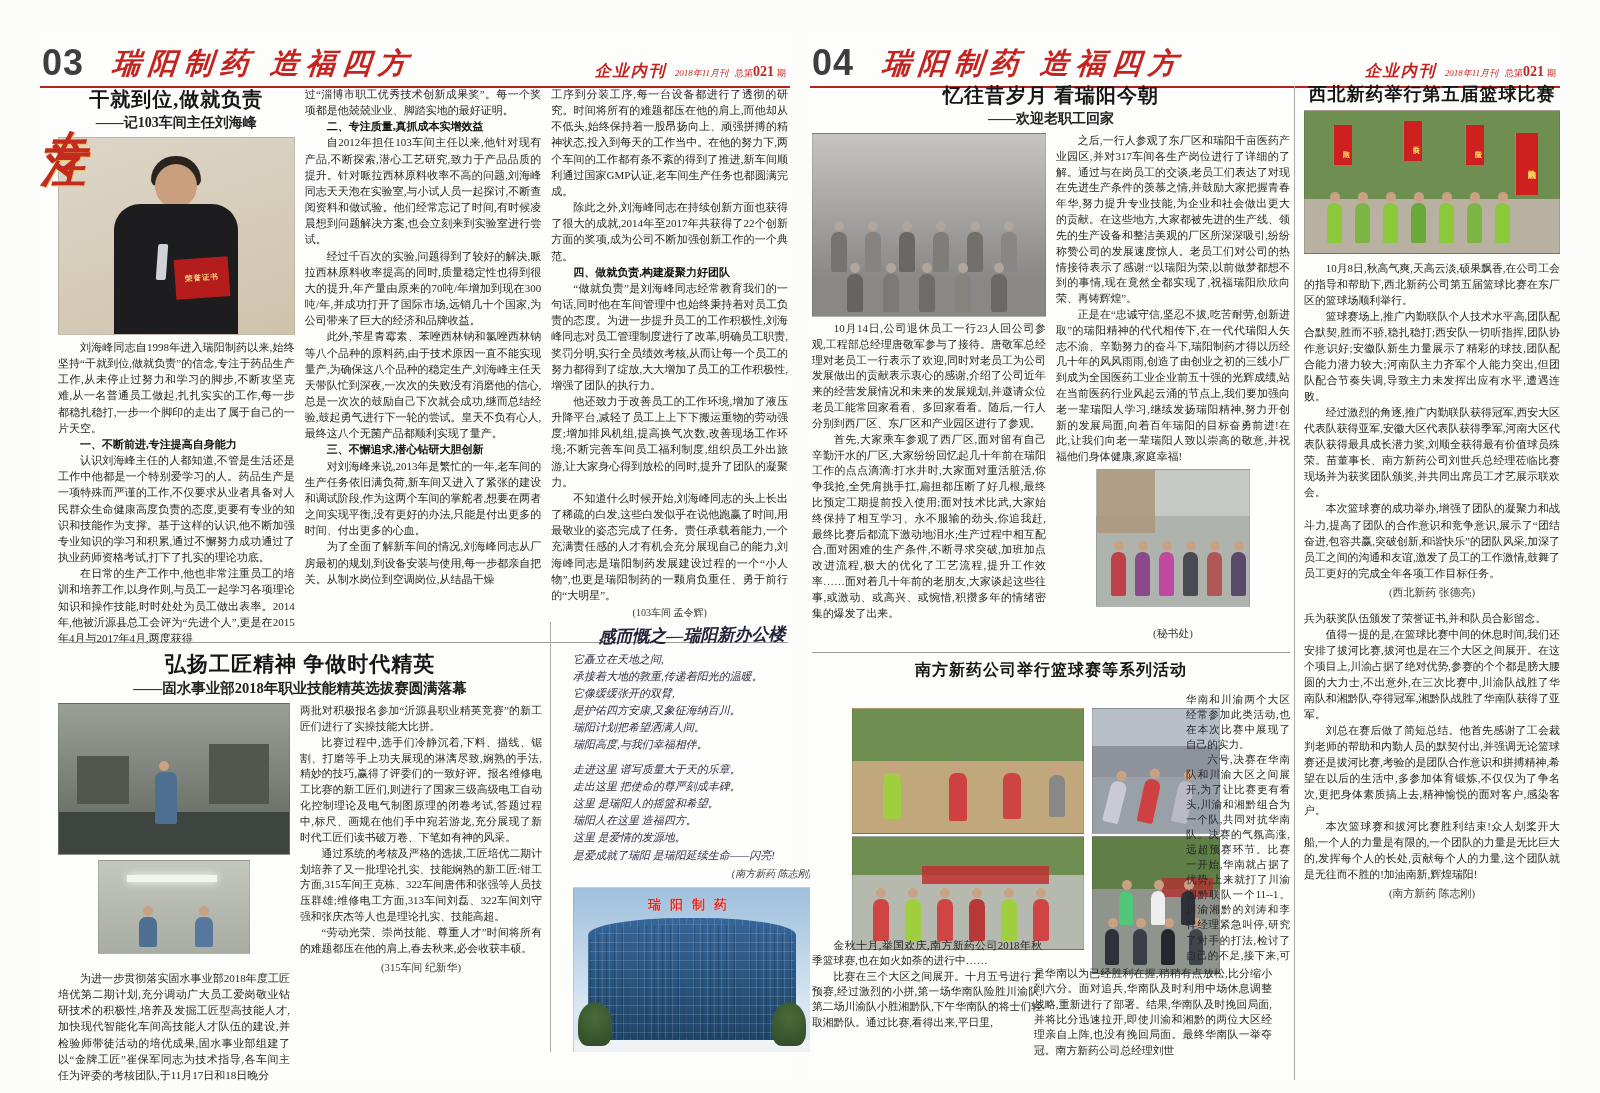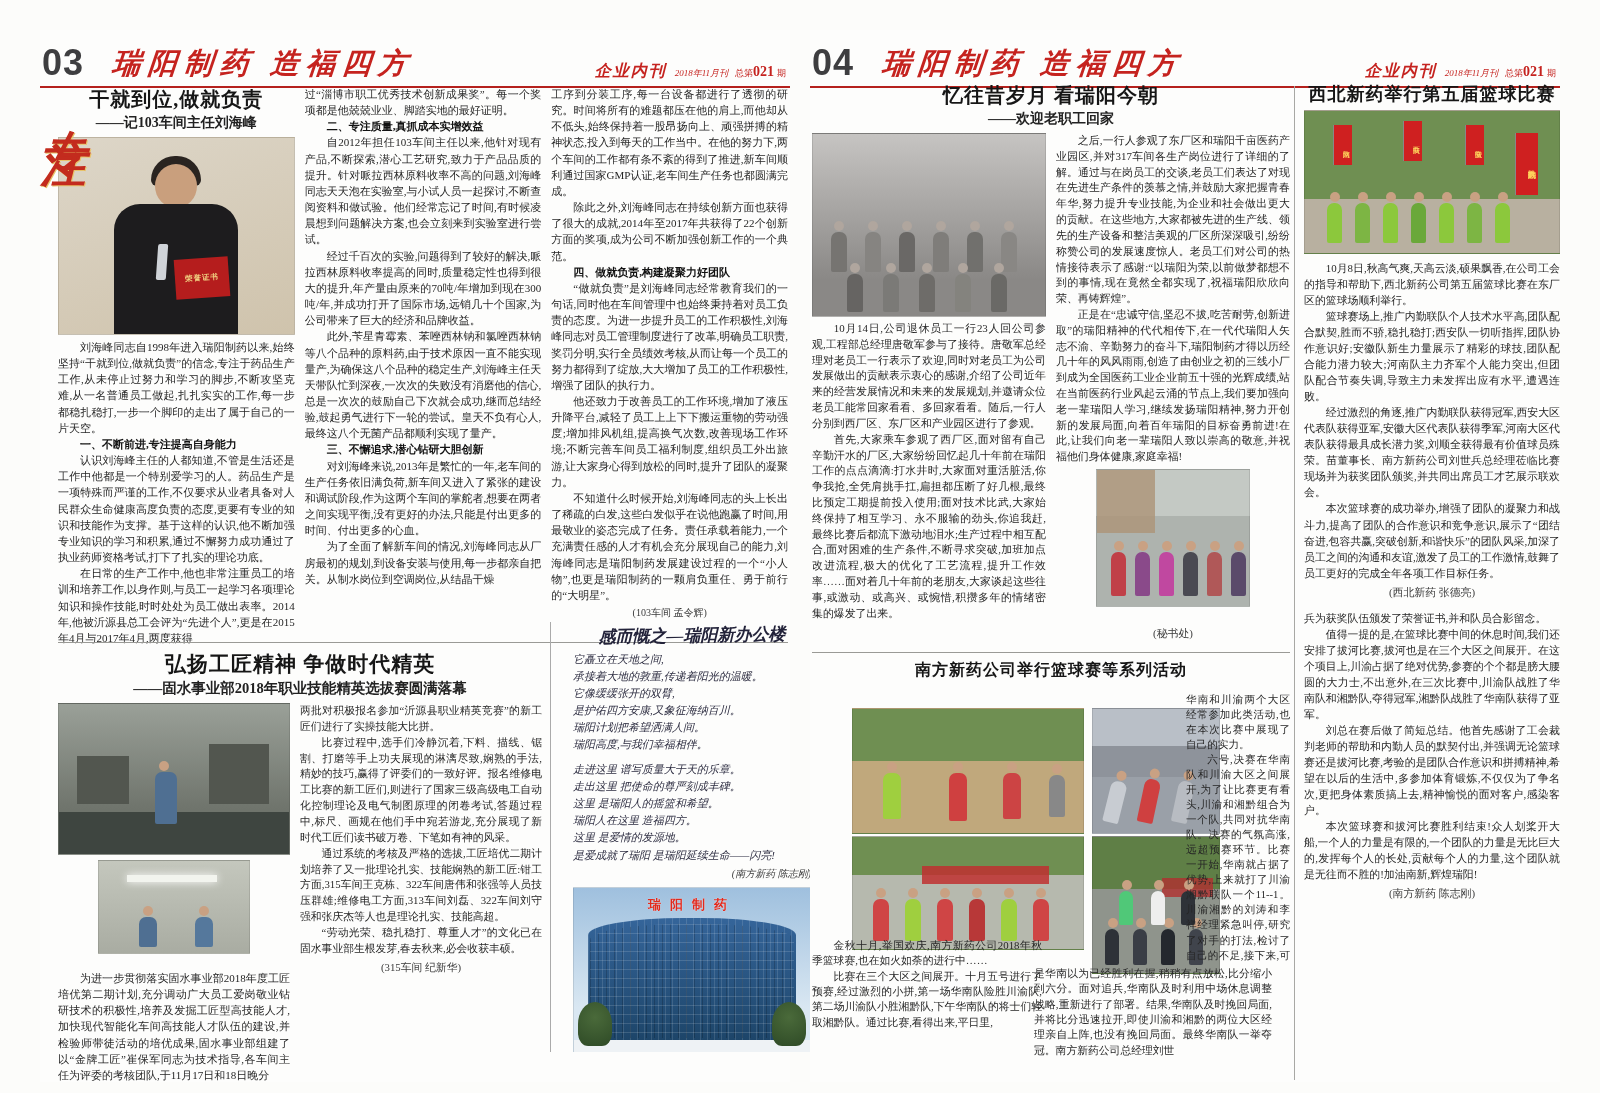--- a/index.html
+++ b/index.html
@@ -181,21 +181,21 @@
 
         </figure>
         <div class="body below">
             <p>为进一步贯彻落实固水事业部2018年度工匠培优第二期计划,充分调动广大员工爱岗敬业钻研技术的积极性,培养及发掘工匠型高技能人才,加快现代智能化车间高技能人才队伍的建设,并检验师带徒活动的培优成果,固水事业部组建了以“金牌工匠”崔保军同志为技术指导,各车间主任为评委的考核团队,于11月17日和18日晚分</p>
           </div>
       </div>
       <div class="ctext body">
           <p class="cont">两批对积极报名参加“沂源县职业精英竞赛”的新工匠们进行了实操技能大比拼。</p>
           <p>比赛过程中,选手们冷静沉着,下料、描线、锯割、打磨等手上功夫展现的淋漓尽致,娴熟的手法,精妙的技巧,赢得了评委们的一致好评。报名维修电工比赛的新工匠们,则进行了国家三级高级电工自动化控制理论及电气制图原理的闭卷考试,答题过程中,标尺、画规在他们手中宛若游龙,充分展现了新时代工匠们读书破万卷、下笔如有神的风采。</p>
           <p>通过系统的考核及严格的选拔,工匠培优二期计划培养了又一批理论扎实、技能娴熟的新工匠:钳工方面,315车间王克栋、322车间唐伟和张强等人员技压群雄;维修电工方面,313车间刘磊、322车间刘守强和张庆杰等人也是理论扎实、技能高超。</p>
-          <p>“劳动光荣、稳扎稳打、尊重人才”的文化已在固水事业部生根发芽,春去秋来,必会收获丰硕。</p>
+          <p>“劳动光荣、崇尚技能、尊重人才”时间将所有的难题都压在他的肩上,春去秋来,必会收获丰硕。</p>
           <p class="sig">(315车间 纪新华)</p>
         </div>
     </div>
   </article>
 
   <aside class="poemwrap">
     <h2>感而慨之—瑞阳新办公楼</h2>
     <div class="poem-lines">
         <p>它矗立在天地之间,</p>
         <p>承接着大地的敦重,传递着阳光的温暖。</p>

